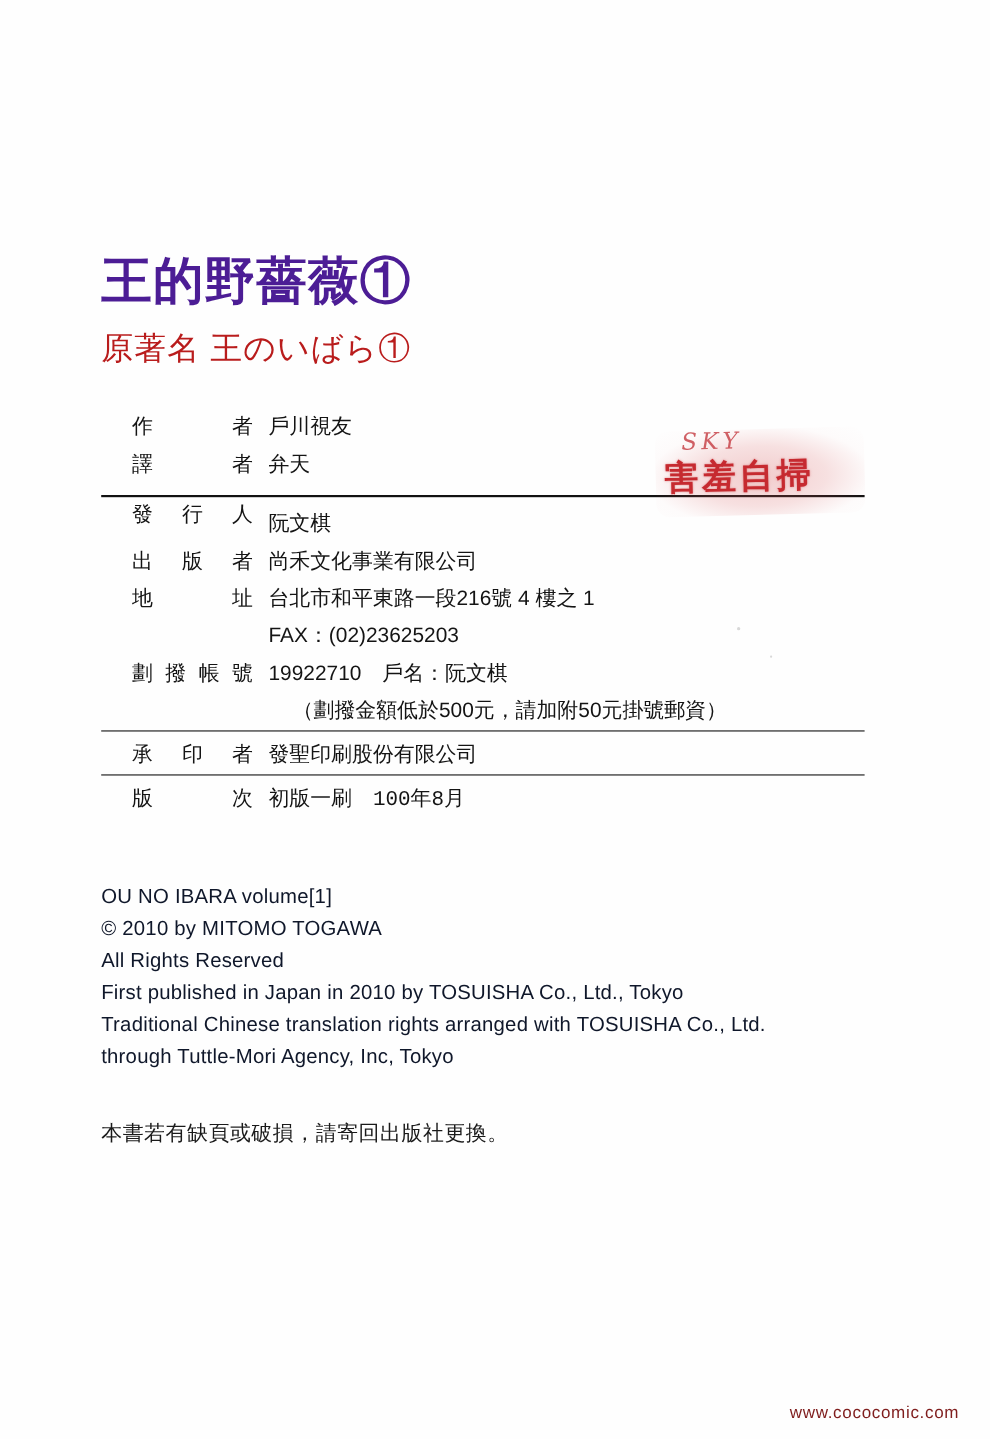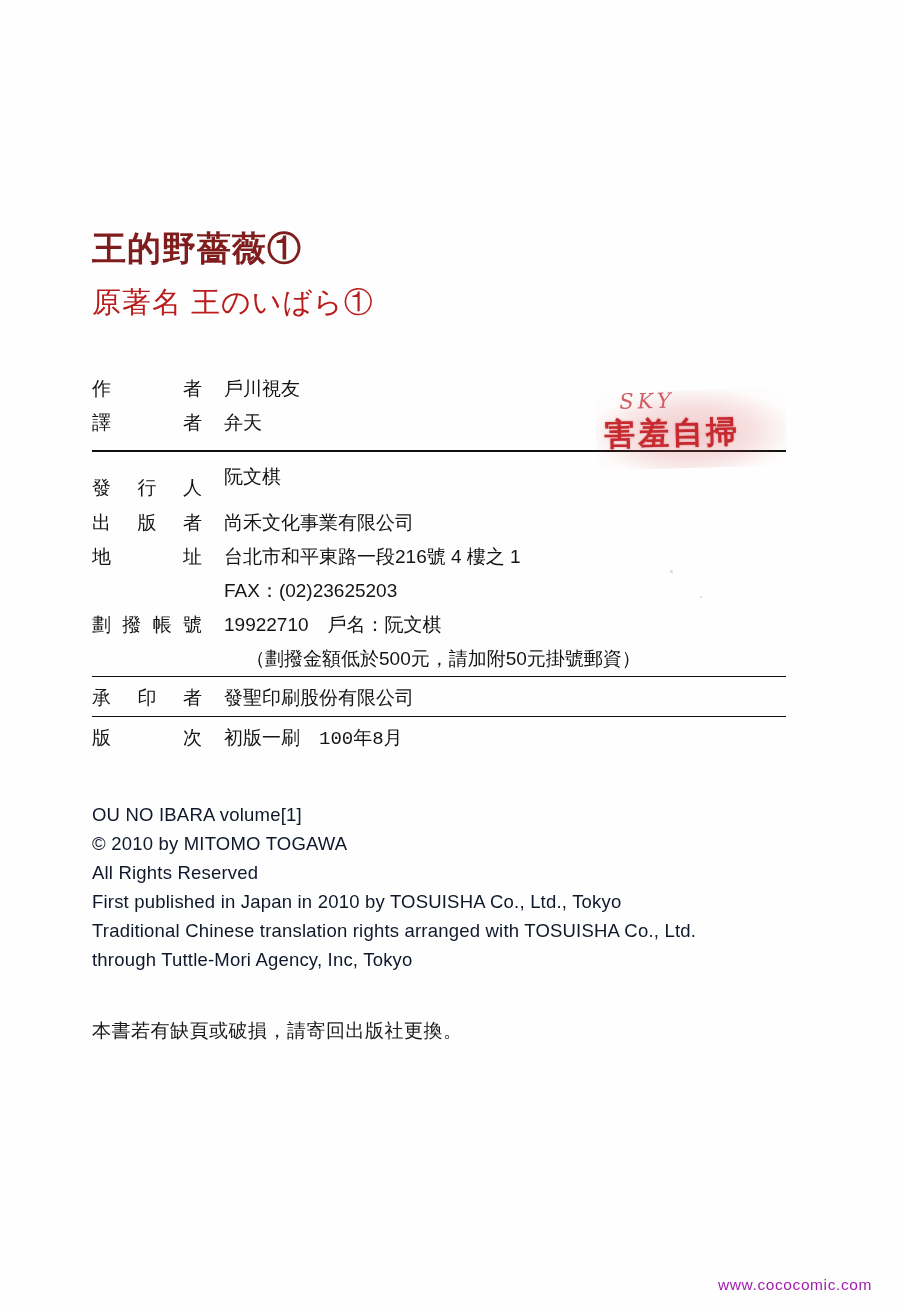--- a/index.html
+++ b/index.html
@@ -22,26 +22,26 @@
   }
 
   
   .title-block {
     position: absolute;
     left: 92px;
     top: 228px;
     width: 700px;
   }
   .main-title {
-    font-size: 34px;
+    font-size: 46px;
     font-weight: bold;
     letter-spacing: 1px;
     line-height: 1.2;
     margin: 0;
-    color: #7f1d1d;
+    color: #4c1d95;
   }
   .orig-title {
     font-size: 29px;
     font-weight: normal;
     letter-spacing: 1px;
     margin: 14px 0 0 0;
     color: #b91c1c;
   }
 
   
@@ -63,20 +63,21 @@
   td.label {
     width: 118px;
     letter-spacing: 0;
   }
   .lbl-spread {
     display: inline-block;
     width: 110px;
     text-align: justify;
     text-align-last: justify;
     font-size: 19px;
+    margin-left: 28px;
   }
   td.value {
     padding-left: 14px;
   }
   tr.rule-under > td {
     border-bottom: 2.4px solid #111;
     padding-bottom: 10px;
   }
   tr.rule-over > td {
     border-top: 1.6px solid #111;
@@ -153,21 +154,21 @@
     text-shadow: 0 0 2px rgba(198,42,48,0.55);
   }
 
   
   .watermark {
     position: absolute;
     right: 28px;
     bottom: 14px;
     font-size: 15.5px;
     letter-spacing: 0.6px;
-    color: #a21caf;
+    color: #7f1d1d;
   }
 
   
   .speck {
     position: absolute;
     background: #d8d8d8;
     border-radius: 50%;
   }
 </style>
 </head>
@@ -184,21 +185,21 @@
     <tbody>
       <tr>
         <td class="label"><span class="lbl-spread">作　者</span></td>
         <td class="value">戶川視友</td>
       </tr>
       <tr class="rule-under">
         <td class="label"><span class="lbl-spread">譯　者</span></td>
         <td class="value">弁天</td>
       </tr>
       <tr>
-        <td class="label" style="padding-top:20px;font-family:Liberation Mono, monospace;"><span class="lbl-spread">發 行 人</span></td>
+        <td class="label" style="padding-top:0;"><span class="lbl-spread">發 行 人</span></td>
         <td class="value" style="padding-top:8px;">阮文棋</td>
       </tr>
       <tr>
         <td class="label"><span class="lbl-spread">出 版 者</span></td>
         <td class="value">尚禾文化事業有限公司</td>
       </tr>
       <tr>
         <td class="label"><span class="lbl-spread">地　址</span></td>
         <td class="value">台北市和平東路一段216號 4 樓之 1</td>
       </tr>

